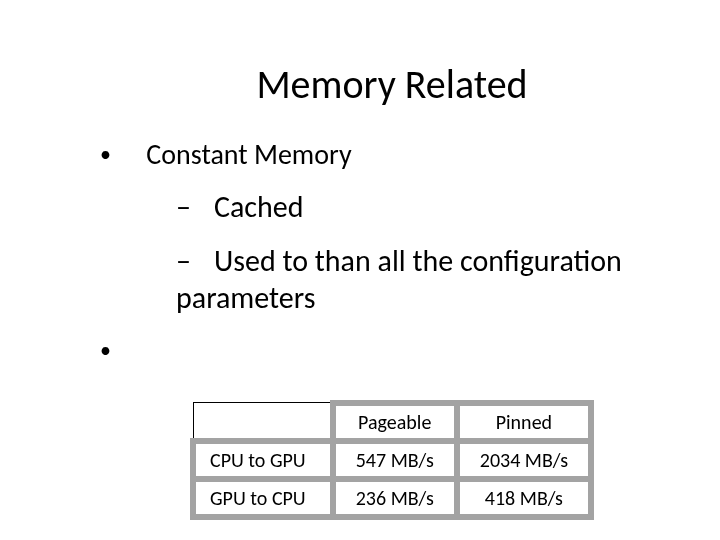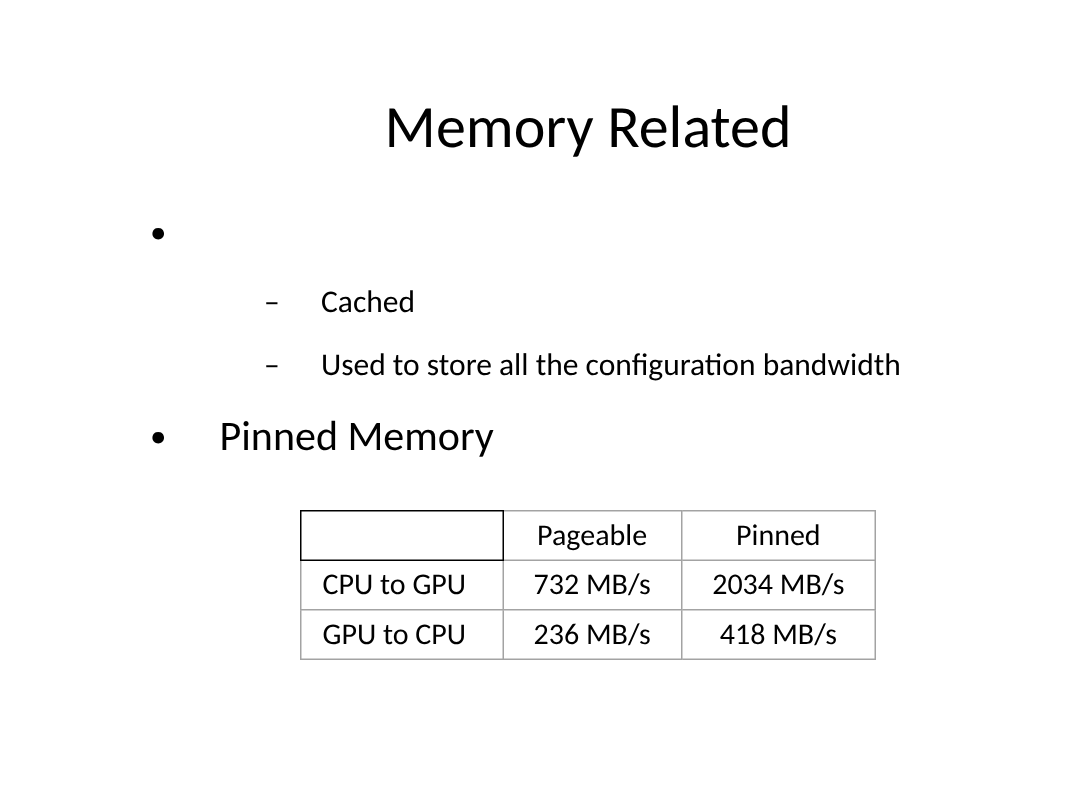--- a/index.html
+++ b/index.html
@@ -33,77 +33,77 @@
       font-size: 22px;
       vertical-align: 2px;
     }
     ul.level2 {
       list-style: none;
       padding-left: 44px;
       margin-top: 6px;
       margin-bottom: 10px;
     }
     ul.level2 > li {
-      font-size: 21px;
+      font-size: 30px;
       line-height: 1.25;
       margin-bottom: 2px;
     }
     ul.level2 > li::before {
       content: "–";
       display: inline-block;
       width: 22px;
     }
     .table-wrap {
       margin-top: 12px;
       display: flex;
       justify-content: center;
     }
     table {
       border-collapse: collapse;
       font-size: 20px;
     }
     td, th {
-      border: 1px solid #a3a3a3;
+      border: 6px solid #a3a3a3;
       padding: 4px 20px;
       text-align: center;
       font-weight: 400;
     }
     td.rowlabel { text-align: right; padding-left: 14px; padding-right: 24px; }
     th.blank { border: 1px solid #000; }
   </style>
 </head>
 <body>
 
 <h1 class="title">Memory Related</h1>
 
 <ul class="level1">
   <li>
+    <span>Constant Memory</span>
     <ul class="level2">
       <li><span>Cached</span></li>
-      <li><span>Used to store all the configuration bandwidth</span></li>
+      <li><span>Used to than all the configuration parameters</span></li>
     </ul>
   </li>
   <li>
-    <span>Pinned Memory</span>
     <ul class="level2">
     </ul>
   </li>
 </ul>
 
 <div class="table-wrap">
   <table>
     <tbody>
         <tr>
       <th class="blank"></th>
       <th>Pageable</th>
       <th>Pinned</th>
     </tr>
     <tr>
       <td class="rowlabel">CPU to GPU</td>
-      <td>732 MB/s</td>
+      <td>547 MB/s</td>
       <td>2034 MB/s</td>
     </tr>
     <tr>
       <td class="rowlabel">GPU to CPU</td>
       <td>236 MB/s</td>
       <td>418 MB/s</td>
     </tr>
   </tbody>
     </table>
 </div>

